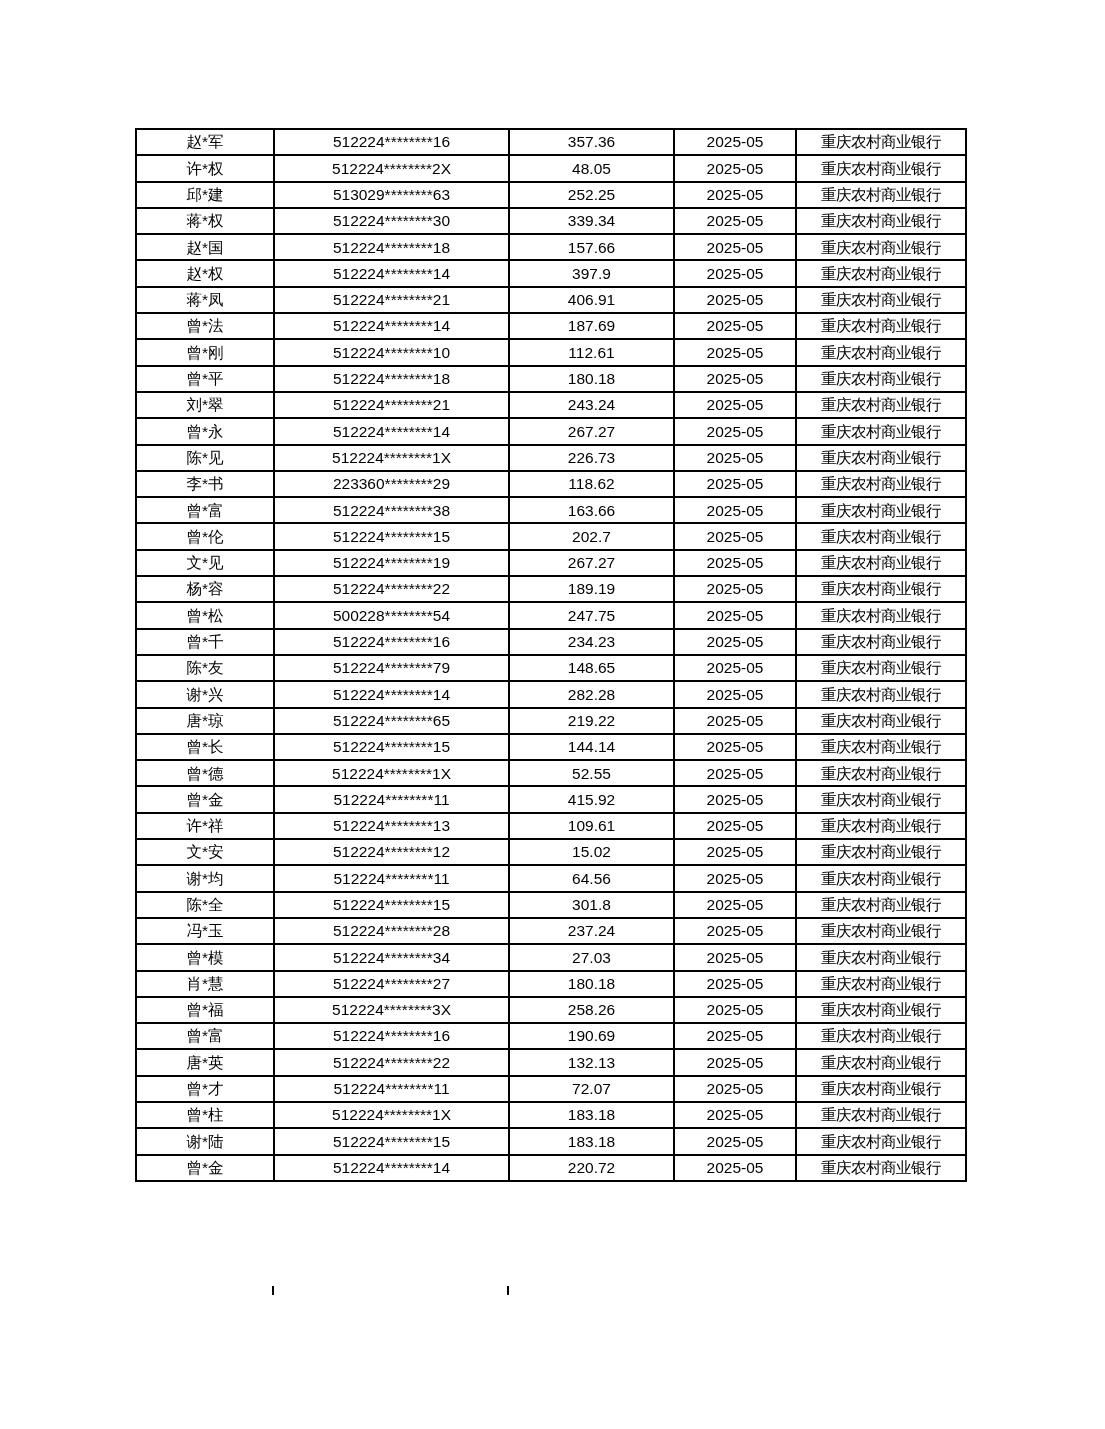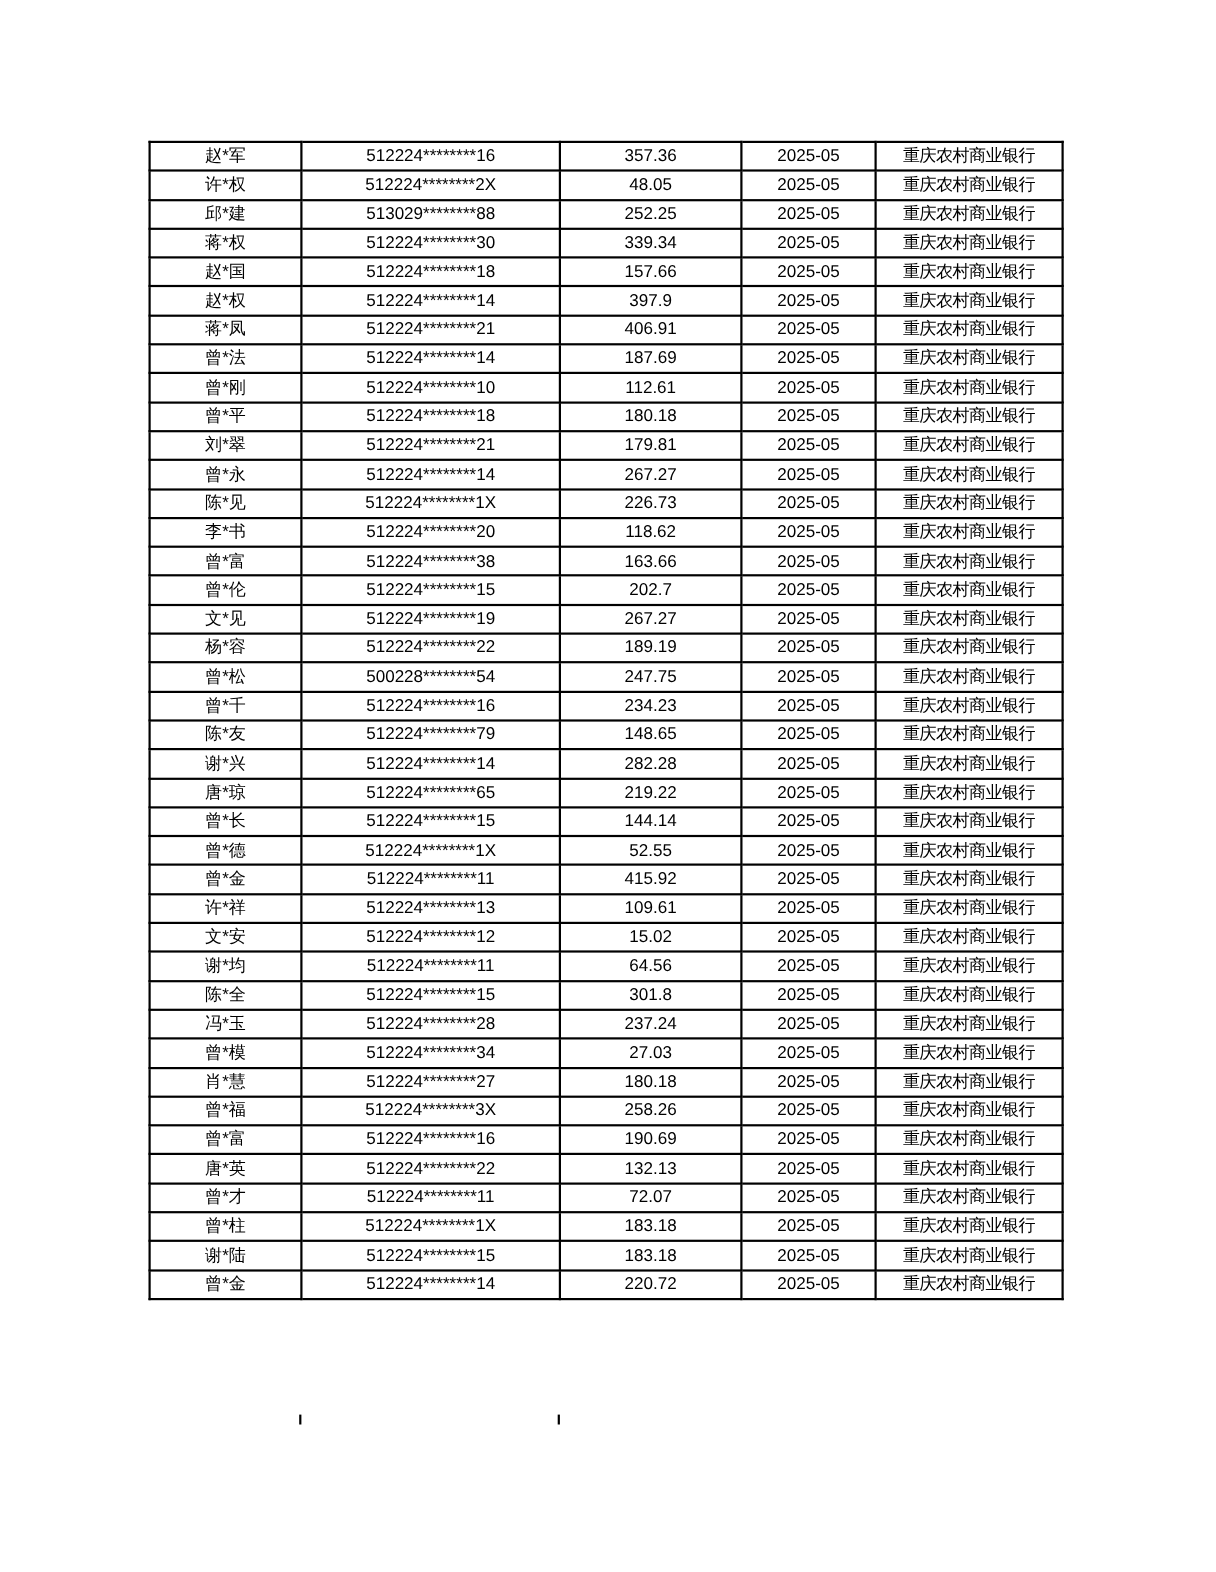--- a/index.html
+++ b/index.html
@@ -84,21 +84,21 @@
         </tr>
         <tr>
           <td class="cell-name">许*权</td>
           <td class="cell-id-number">512224********2X</td>
           <td class="cell-amount">48.05</td>
           <td class="cell-month">2025-05</td>
           <td class="cell-bank">重庆农村商业银行</td>
         </tr>
         <tr>
           <td class="cell-name">邱*建</td>
-          <td class="cell-id-number">513029********88</td>
+          <td class="cell-id-number">513029********63</td>
           <td class="cell-amount">252.25</td>
           <td class="cell-month">2025-05</td>
           <td class="cell-bank">重庆农村商业银行</td>
         </tr>
         <tr>
           <td class="cell-name">蒋*权</td>
           <td class="cell-id-number">512224********30</td>
           <td class="cell-amount">339.34</td>
           <td class="cell-month">2025-05</td>
           <td class="cell-bank">重庆农村商业银行</td>
@@ -141,41 +141,41 @@
         <tr>
           <td class="cell-name">曾*平</td>
           <td class="cell-id-number">512224********18</td>
           <td class="cell-amount">180.18</td>
           <td class="cell-month">2025-05</td>
           <td class="cell-bank">重庆农村商业银行</td>
         </tr>
         <tr>
           <td class="cell-name">刘*翠</td>
           <td class="cell-id-number">512224********21</td>
-          <td class="cell-amount">179.81</td>
+          <td class="cell-amount">243.24</td>
           <td class="cell-month">2025-05</td>
           <td class="cell-bank">重庆农村商业银行</td>
         </tr>
         <tr>
           <td class="cell-name">曾*永</td>
           <td class="cell-id-number">512224********14</td>
           <td class="cell-amount">267.27</td>
           <td class="cell-month">2025-05</td>
           <td class="cell-bank">重庆农村商业银行</td>
         </tr>
         <tr>
           <td class="cell-name">陈*见</td>
           <td class="cell-id-number">512224********1X</td>
           <td class="cell-amount">226.73</td>
           <td class="cell-month">2025-05</td>
           <td class="cell-bank">重庆农村商业银行</td>
         </tr>
         <tr>
           <td class="cell-name">李*书</td>
-          <td class="cell-id-number">512224********20</td>
+          <td class="cell-id-number">223360********29</td>
           <td class="cell-amount">118.62</td>
           <td class="cell-month">2025-05</td>
           <td class="cell-bank">重庆农村商业银行</td>
         </tr>
         <tr>
           <td class="cell-name">曾*富</td>
           <td class="cell-id-number">512224********38</td>
           <td class="cell-amount">163.66</td>
           <td class="cell-month">2025-05</td>
           <td class="cell-bank">重庆农村商业银行</td>

